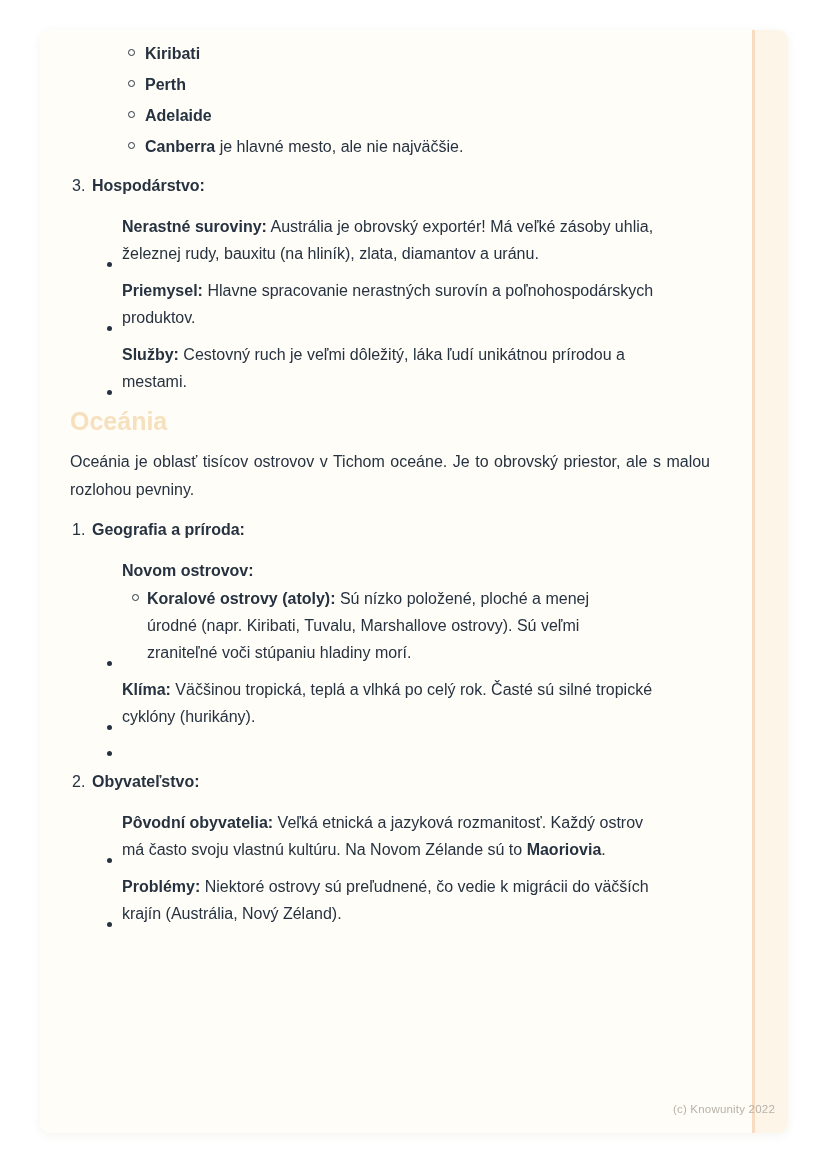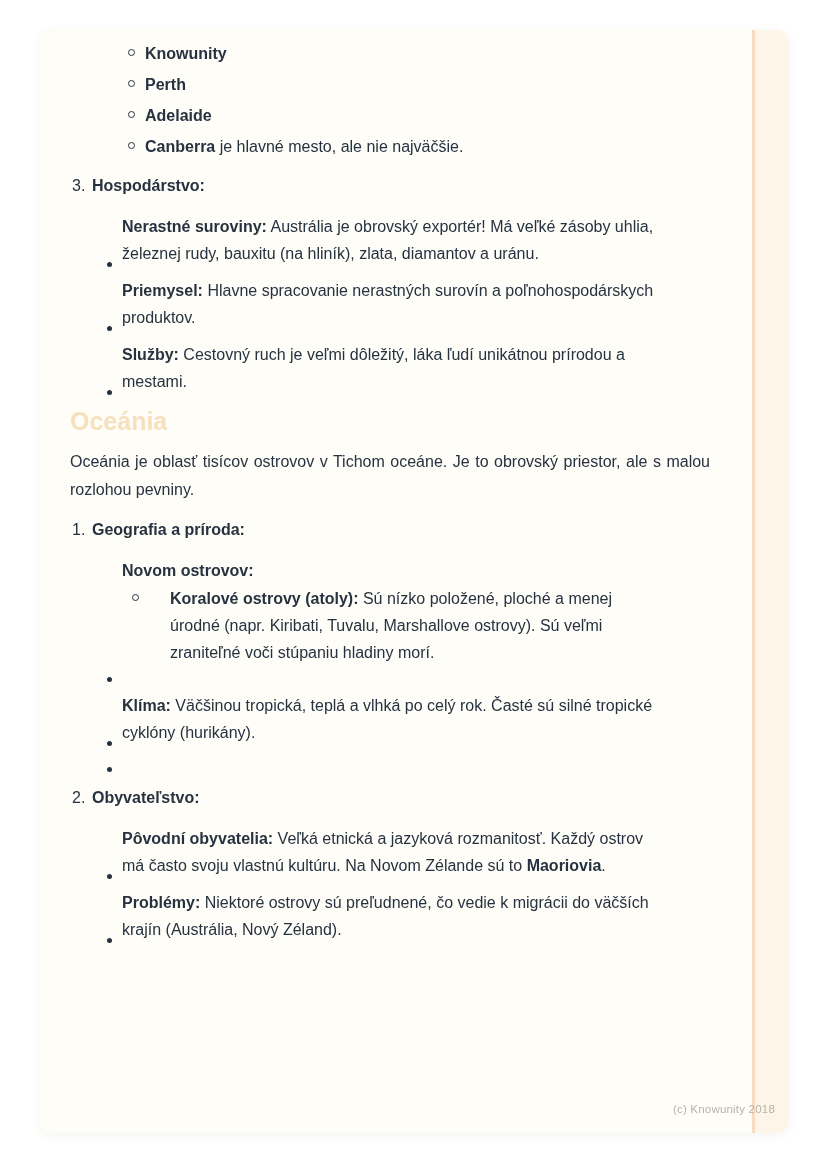--- a/index.html
+++ b/index.html
@@ -34,21 +34,21 @@
   .li{display:flex;align-items:flex-start;}
   .li .txt{flex:0 1 auto;}
   .li1{margin-bottom:10px;align-items:flex-end;}
   .li1 > .marker{width:15px;margin-left:37px;flex:none;}
   .li1 > .txt{max-width:545px;}
   .ul2top .li2{margin-bottom:4px;}
   .li2 > .marker{flex:none;}
   .ul2top .li2 > .marker{width:17px;margin-left:58px;}
   .sublist{margin-top:1px;}
   .sublist .li2{margin-bottom:9px;}
-  .sublist .li2:last-child{margin-bottom:16px;gap:23px;}
+  .sublist .li2:last-child{margin-bottom:0;}
   .sublist .li2 > .marker{width:15px;margin-left:10px;}
   .sublist .li2 > .txt{max-width:490px;}
   .dot{display:inline-block;width:5px;height:5px;border-radius:50%;
     background:var(--text);vertical-align:middle;margin-top:11px;}
   .circ{display:inline-block;width:7px;height:7px;border-radius:50%;
     border:1.5px solid var(--text);background:transparent;margin-top:9px;}
   .marker{display:flex;}
   
   .oli{display:flex;margin:12px 0 14px;}
   .oli .num{width:20px;margin-left:2px;flex:none;}
@@ -67,21 +67,21 @@
 <body>
 
 <div class="page-card">
   <div class="edge-strip"></div>
   <div class="content" id="doc-content">
       <div class="ul2top">
         <div class="li li2">
           <span class="marker">
             <span class="circ"></span>
           </span>
-          <div class="txt"><span class="b">Knowunity</span></div>
+          <div class="txt"><span class="b">Kiribati</span></div>
         </div>
         <div class="li li2">
           <span class="marker">
             <span class="circ"></span>
           </span>
           <div class="txt"><span class="b">Perth</span></div>
         </div>
         <div class="li li2">
           <span class="marker">
             <span class="circ"></span>
@@ -163,14 +163,14 @@
           <div class="txt"><span class="b">Pôvodní obyvatelia:</span><span> Veľká etnická a jazyková rozmanitosť. Každý ostrov má často svoju vlastnú kultúru. Na Novom Zélande sú to </span><span class="b">Maoriovia</span><span>.</span></div>
         </div>
         <div class="li li1">
           <span class="marker">
             <span class="dot"></span>
           </span>
           <div class="txt"><span class="b">Problémy:</span><span> Niektoré ostrovy sú preľudnené, čo vedie k migrácii do väčších krajín (Austrália, Nový Zéland).</span></div>
         </div>
       </div>
     </div>
-  <span class="watermark">(c) Knowunity 2018</span>
+  <span class="watermark">(c) Knowunity 2022</span>
 </div>
 
 </body></html>

